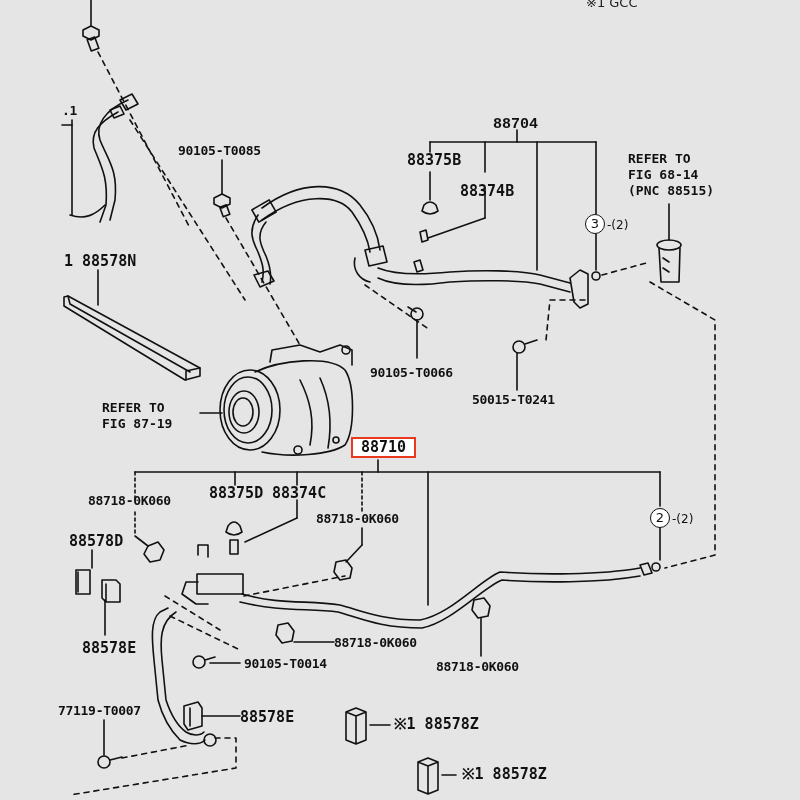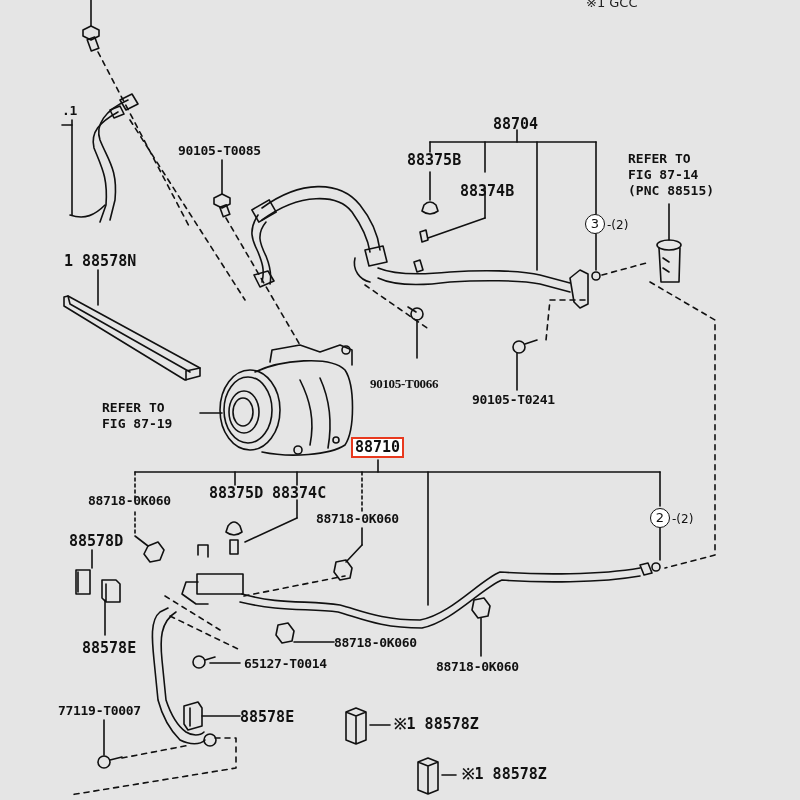--- a/index.html
+++ b/index.html
@@ -4,21 +4,21 @@
 <style>
   html, body { margin: 0; padding: 0; background: #ffffff; }
   #canvas { position: relative; width: 800px; height: 800px; overflow: hidden; background: #e5e5e5; }
   #art { position: absolute; left: 0; top: 0; width: 800px; height: 800px; }
   .lbl { position: absolute; font-family: "DejaVu Sans Mono", monospace; font-weight: bold; color: #111; white-space: nowrap; line-height: 1; }
   .pn { font-size: 13px; letter-spacing: -0.3px; }
   .pn-l { font-size: 15px; letter-spacing: 0px; }
   .ref { font-size: 13px; line-height: 16px; }
   .note { font-family: "DejaVu Sans", sans-serif; font-weight: normal; font-size: 13px; color: #222; }
   .qty { font-family: "DejaVu Sans", sans-serif; font-weight: normal; font-size: 12px; }
-  .hl { border: 2px solid #e8391e; padding: 1px 2px; background: #fff; }
+  .hl { border: 2px solid #e8391e; padding: 1px 8px; background: #fff; }
   .circ { position: absolute; width: 18px; height: 18px; border: 1.6px solid #111; border-radius: 50%; background:#fff;
           font-family: "DejaVu Sans", sans-serif; font-size: 13px; text-align: center; line-height: 18px; color:#111; }
 </style>
 </head>
 <body>
 
 <div id="canvas">
 
   <svg id="art" viewBox="0 0 800 800" fill="none" stroke="#111" stroke-width="1.6" stroke-linecap="round" stroke-linejoin="round">
 
@@ -190,57 +190,57 @@
     <path d="M346 712 l10 -4 l10 4 l0 28 l-10 4 l-10 -4 z M356 716 l0 28 M346 712 l10 4 l10 -4"></path>
     <line x1="370" y1="725" x2="390" y2="725"></line>
     <path d="M418 762 l10 -4 l10 4 l0 28 l-10 4 l-10 -4 z M428 766 l0 28 M418 762 l10 4 l10 -4"></path>
     <line x1="442" y1="775" x2="456" y2="775"></line>
   </svg>
 
   <span class="lbl note" style="left:586px; top:-4px;">※1 GCC</span>
   <span class="lbl pn" style="left:62px; top:104px;">.1</span>
 
   <span class="lbl pn" style="left:178px; top:144px;">90105-T0085</span>
-  <span class="lbl pn-l" style="left:493px; top:117px;">88704</span>
+  <span class="lbl pn-l" style="left:493px; top:117px;font-family:Liberation Mono, monospace;">88704</span>
   <span class="lbl pn-l" style="left:407px; top:153px;">88375B</span>
   <span class="lbl pn-l" style="left:460px; top:184px;">88374B</span>
 
   <div class="lbl ref" style="left:628px; top:151px;">
     <div>REFER TO</div>
-    <div>FIG 87-14</div>
+    <div>FIG 68-14</div>
     <div>(PNC 88515)</div>
   </div>
 
   <div class="circ" style="left:585px; top:214px;">3</div>
   <span class="lbl qty" style="left:607px; top:219px;">-(2)</span>
 
   <span class="lbl pn-l" style="left:64px; top:254px;">1 88578N</span>
 
-  <span class="lbl pn" style="left:370px; top:377px;font-family:Liberation Serif, serif;">90105-T0066</span>
-  <span class="lbl pn" style="left:472px; top:393px;">90105-T0241</span>
+  <span class="lbl pn" style="left:370px; top:366px;">90105-T0066</span>
+  <span class="lbl pn" style="left:472px; top:393px;">50015-T0241</span>
 
   <div class="lbl ref" style="left:102px; top:400px;">
     <div>REFER TO</div>
     <div>FIG 87-19</div>
   </div>
 
   <span class="lbl pn-l hl" style="left:351px; top:437px;">88710</span>
 
   <span class="lbl pn" style="left:88px; top:494px;">88718-0K060</span>
   <span class="lbl pn-l" style="left:209px; top:486px;">88375D</span>
   <span class="lbl pn-l" style="left:272px; top:486px;">88374C</span>
   <span class="lbl pn" style="left:316px; top:512px;">88718-0K060</span>
   <span class="lbl pn-l" style="left:69px; top:534px;">88578D</span>
 
   <div class="circ" style="left:650px; top:508px;">2</div>
   <span class="lbl qty" style="left:672px; top:513px;">-(2)</span>
 
   <span class="lbl pn-l" style="left:82px; top:641px;">88578E</span>
   <span class="lbl pn" style="left:334px; top:636px;">88718-0K060</span>
-  <span class="lbl pn" style="left:244px; top:657px;">65127-T0014</span>
+  <span class="lbl pn" style="left:244px; top:657px;">90105-T0014</span>
   <span class="lbl pn" style="left:436px; top:660px;">88718-0K060</span>
 
   <span class="lbl pn" style="left:58px; top:704px;">77119-T0007</span>
   <span class="lbl pn-l" style="left:240px; top:710px;">88578E</span>
 
   <span class="lbl pn-l" style="left:394px; top:717px;">※1 88578Z</span>
   <span class="lbl pn-l" style="left:462px; top:767px;">※1 88578Z</span>
 </div>
 
 </body></html>

